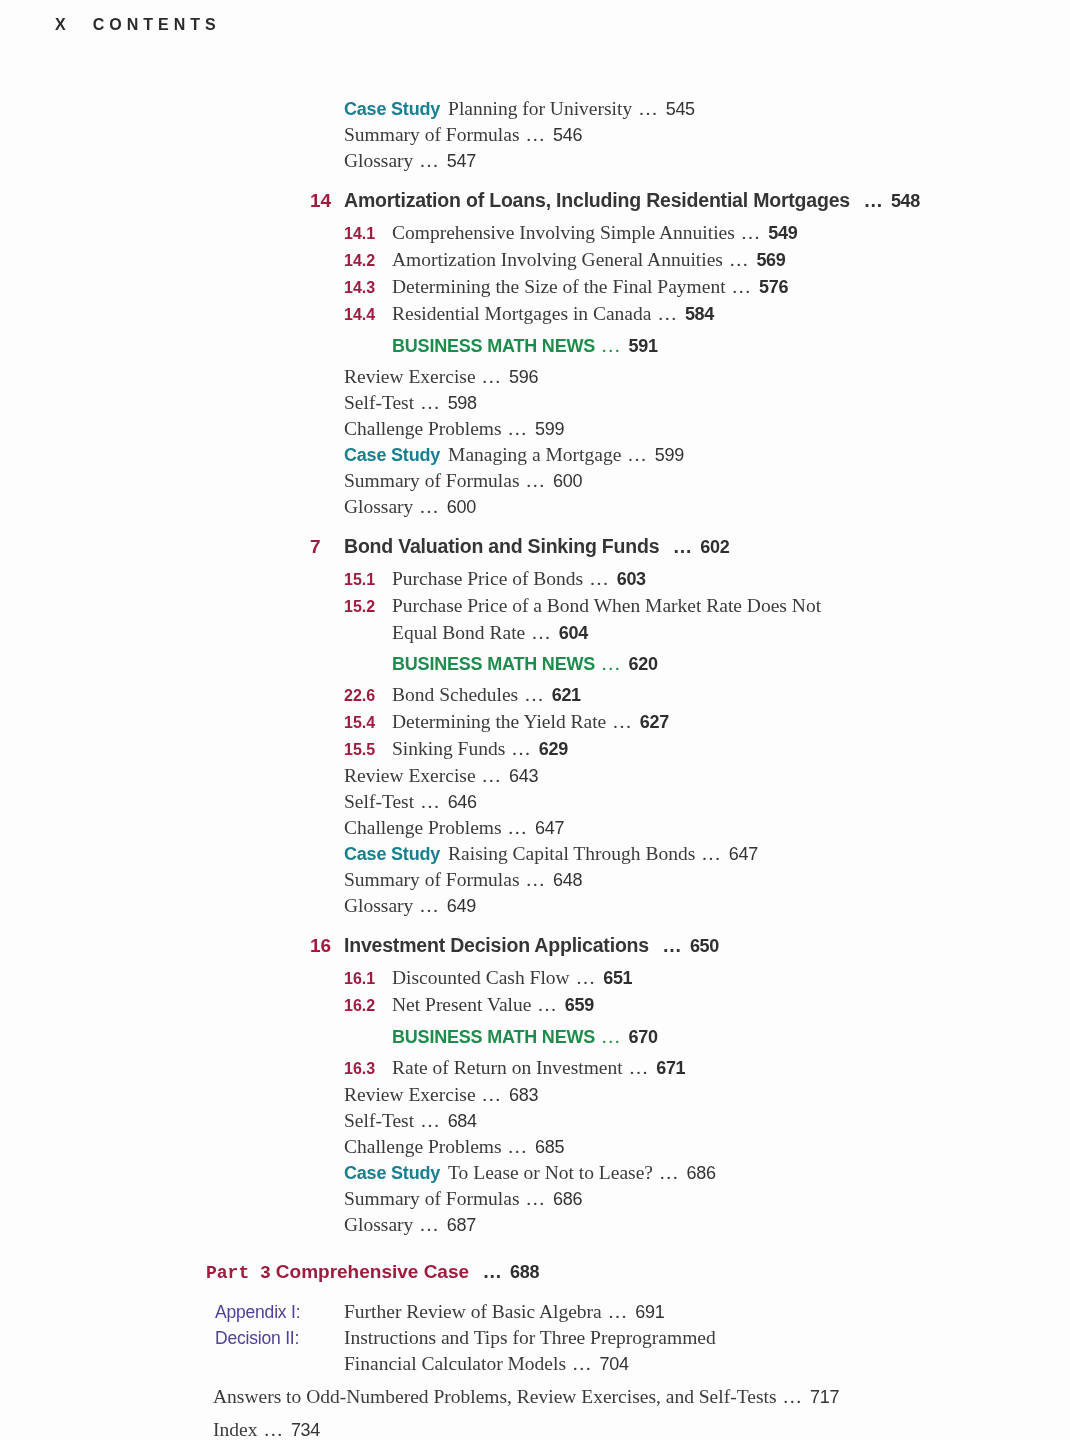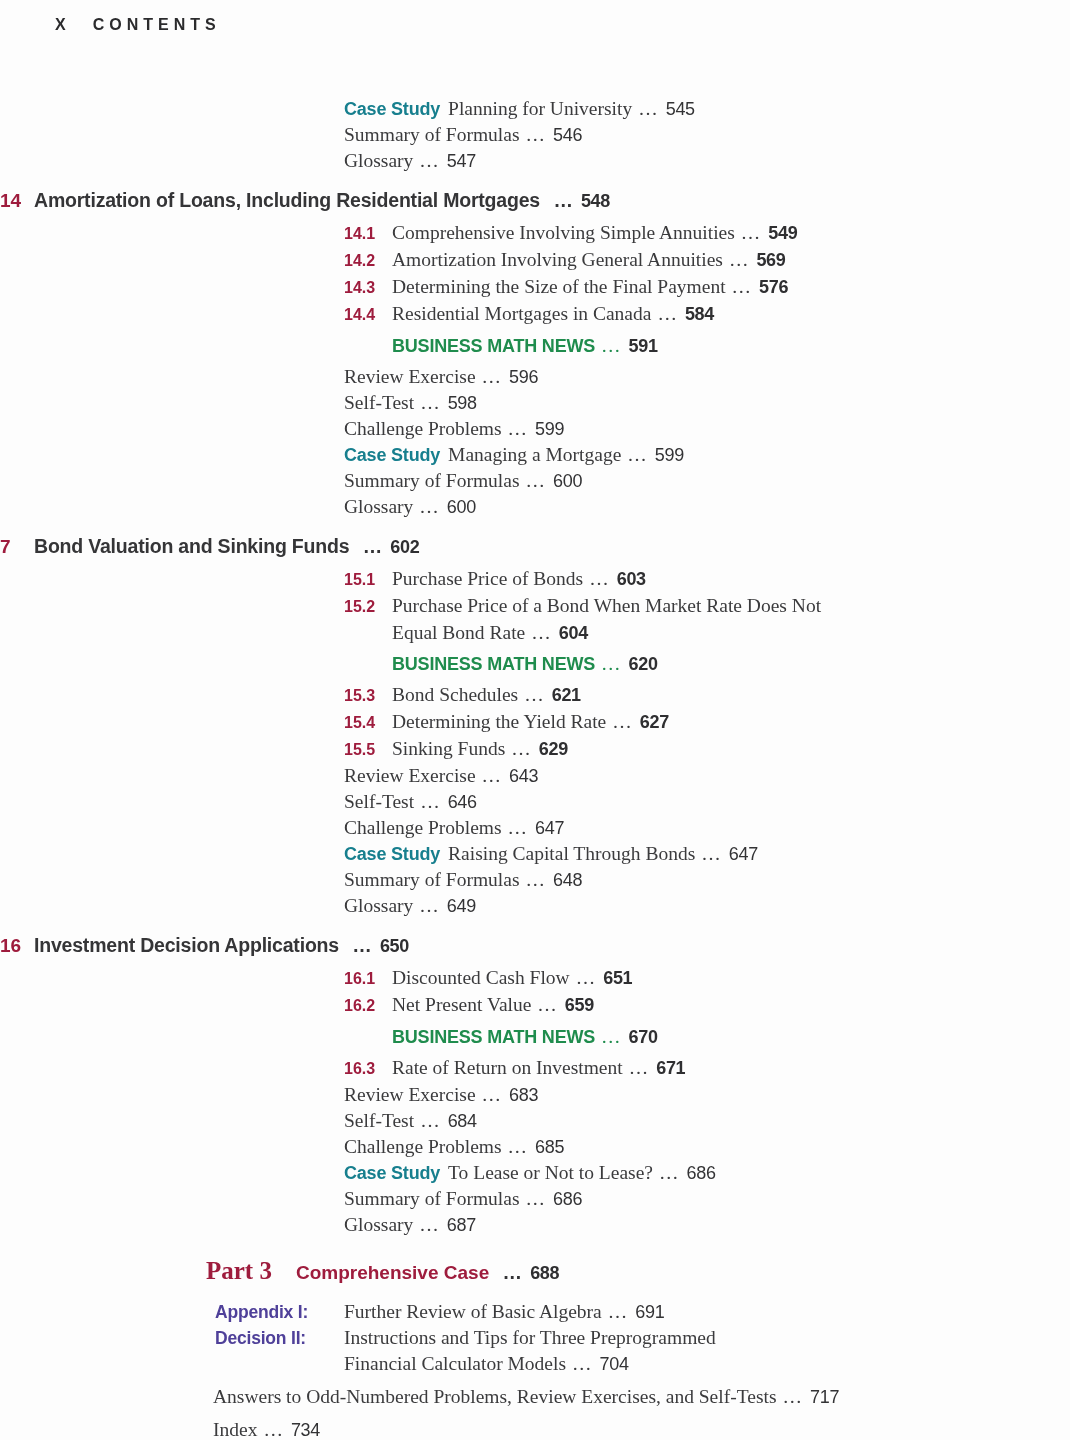--- a/index.html
+++ b/index.html
@@ -18,41 +18,41 @@
     color:#2b2b2d;font-size:16px;font-weight:700;
     display:flex;align-items:baseline;
   }
   #hdr .pgnum{letter-spacing:1px;margin-right:26px;}
   #hdr .ttl{letter-spacing:5px;}
   
   #toc{position:absolute;top:96px;left:0;width:1070px;}
   .row{font-size:19.5px;line-height:26px;white-space:nowrap;}
   
   .row.sub,.row.case{margin-left:344px;}
-  .row.chapter{margin-top:13px;margin-bottom:6px;}
+  .row.chapter{margin-left:310px;margin-top:13px;margin-bottom:6px;}
   .row.section{margin-left:344px;}
   .row.wrap2{margin-left:392px;}
   .row.bmn{margin-left:392px;margin-top:5px;margin-bottom:5px;}
   .row.part{margin-left:206px;margin-top:20px;}
   .row.appendix{margin-left:215px;}
   .row.app-first{margin-top:13px;}
   .row.app-wrap{margin-left:344px;}
   .row.plain{margin-left:213px;margin-top:7px;}
   
   .num-ch{display:inline-block;width:34px;
     font-family:"Liberation Sans", sans-serif;font-weight:700;font-size:19px;color:#9e1c3d;}
   .num-sec{display:inline-block;width:48px;
     font-family:"Liberation Sans", sans-serif;font-weight:700;font-size:16px;color:#9e1c3d;}
   .ch-title{font-family:"Liberation Sans", sans-serif;font-weight:700;font-size:19.5px;color:#353537;letter-spacing:-0.2px;}
   .case-pre{font-family:"Liberation Sans", sans-serif;font-weight:700;font-size:18px;color:#177f8e;margin-right:8px;letter-spacing:-0.2px;}
   .bmn-lbl{font-family:"Liberation Sans", sans-serif;font-weight:700;font-size:18px;color:#1f8c4d;letter-spacing:-0.2px;}
-  .part-pre{font-family:Liberation Serif, serif;font-weight:700;font-size:25px;color:#9e1c3d;margin-right:24px;}
+  .part-pre{font-family:Liberation Mono, monospace;font-weight:700;font-size:18px;color:#9e1c3d;margin-right:5px;}
   .part-ttl{font-family:"Liberation Sans", sans-serif;font-weight:700;font-size:19px;color:#9e1c3d;}
   .app-lbl{display:inline-block;width:129px;
-    font-family:"Liberation Sans", sans-serif;font-weight:700;font-size:17.5px;color:#4f4099;letter-spacing:-0.2px;}
+    font-family:"Liberation Sans", sans-serif;font-weight:400;font-size:17.5px;color:#4f4099;letter-spacing:-0.2px;}
   .dots{color:#3b3b3d;padding:0 6px 0 6px;letter-spacing:2px;}
   .dots.dk{color:#333335;}
   .dots.gr{color:#1f8c4d;}
   .pg{font-family:"Liberation Sans", sans-serif;font-size:18px;color:#333335;letter-spacing:-0.3px;}
   .pg.b{font-weight:700;color:#2f2f31;}
 </style>
 </head>
 <body>
 
 <div id="page">
@@ -74,21 +74,21 @@
       <div class="row sub"><span>Self-Test</span><span class="dots">…</span><span class="pg">598</span></div>
       <div class="row sub"><span>Challenge Problems</span><span class="dots">…</span><span class="pg">599</span></div>
       <div class="row case"><span class="case-pre">Case Study</span><span>Managing a Mortgage</span><span class="dots">…</span><span class="pg">599</span></div>
       <div class="row sub"><span>Summary of Formulas</span><span class="dots">…</span><span class="pg">600</span></div>
       <div class="row sub"><span>Glossary</span><span class="dots">…</span><span class="pg">600</span></div>
       <div class="row chapter"><span class="num-ch">7</span><span class="ch-title">Bond Valuation and Sinking Funds</span><span class="dots dk ch-title"> …</span><span class="pg b">602</span></div>
       <div class="row section"><span class="num-sec">15.1</span><span>Purchase Price of Bonds</span><span class="dots">…</span><span class="pg b">603</span></div>
       <div class="row section"><span class="num-sec">15.2</span><span>Purchase Price of a Bond When Market Rate Does Not</span></div>
       <div class="row wrap2"><span>Equal Bond Rate</span><span class="dots">…</span><span class="pg b">604</span></div>
       <div class="row bmn"><span class="bmn-lbl">BUSINESS MATH NEWS</span><span class="dots gr">…</span><span class="pg b">620</span></div>
-      <div class="row section"><span class="num-sec">15.3</span><span>Bond Schedules</span><span class="dots">…</span><span class="pg b">621</span></div>
+      <div class="row section"><span class="num-sec">22.6</span><span>Bond Schedules</span><span class="dots">…</span><span class="pg b">621</span></div>
       <div class="row section"><span class="num-sec">15.4</span><span>Determining the Yield Rate</span><span class="dots">…</span><span class="pg b">627</span></div>
       <div class="row section"><span class="num-sec">15.5</span><span>Sinking Funds</span><span class="dots">…</span><span class="pg b">629</span></div>
       <div class="row sub"><span>Review Exercise</span><span class="dots">…</span><span class="pg">643</span></div>
       <div class="row sub"><span>Self-Test</span><span class="dots">…</span><span class="pg">646</span></div>
       <div class="row sub"><span>Challenge Problems</span><span class="dots">…</span><span class="pg">647</span></div>
       <div class="row case"><span class="case-pre">Case Study</span><span>Raising Capital Through Bonds</span><span class="dots">…</span><span class="pg">647</span></div>
       <div class="row sub"><span>Summary of Formulas</span><span class="dots">…</span><span class="pg">648</span></div>
       <div class="row sub"><span>Glossary</span><span class="dots">…</span><span class="pg">649</span></div>
       <div class="row chapter"><span class="num-ch">16</span><span class="ch-title">Investment Decision Applications</span><span class="dots dk ch-title"> …</span><span class="pg b">650</span></div>
       <div class="row section"><span class="num-sec">16.1</span><span>Discounted Cash Flow</span><span class="dots">…</span><span class="pg b">651</span></div>

